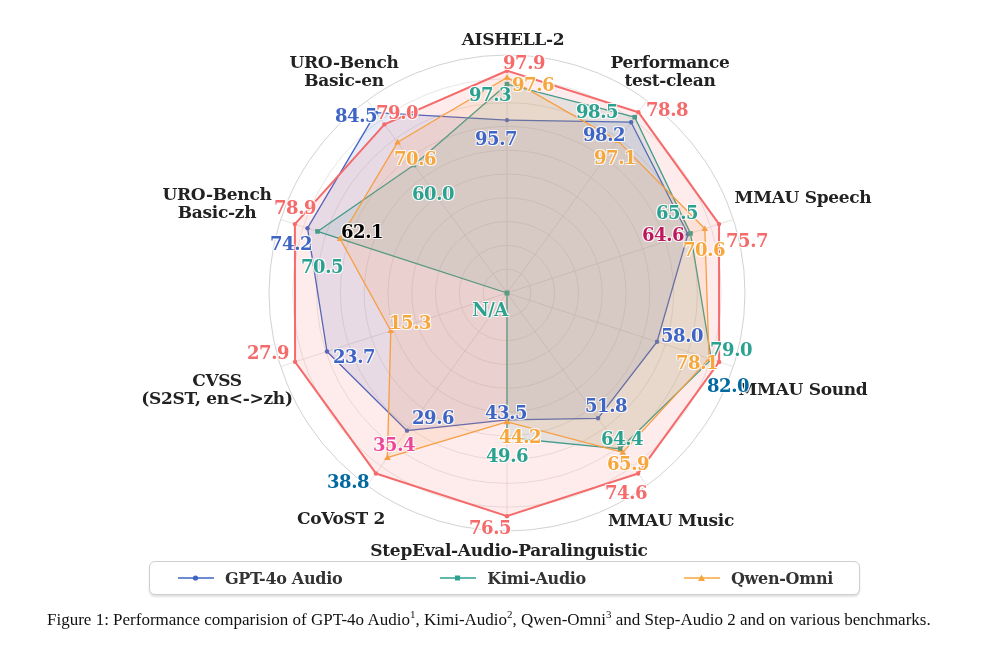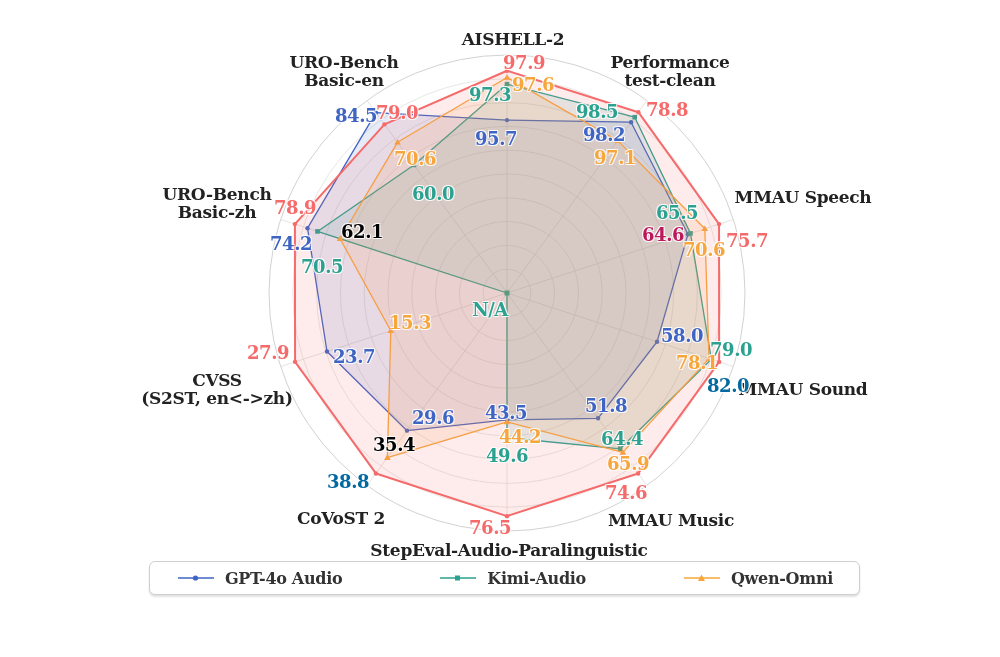--- a/index.html
+++ b/index.html
@@ -159,21 +159,21 @@
       <div class="vlabel" style="left: 622px; top: 438px; color: rgb(43, 161, 144);">64.4</div>
       <div class="vlabel" style="left: 507px; top: 455px; color: rgb(43, 161, 144);">49.6</div>
       <div class="vlabel" style="left: 322px; top: 266px; color: rgb(43, 161, 144);">70.5</div>
       <div class="vlabel" style="left: 433px; top: 193px; color: rgb(43, 161, 144);">60.0</div>
       <div class="vlabel" style="left: 533px; top: 84px; color: rgb(247, 166, 60);">97.6</div>
       <div class="vlabel" style="left: 615px; top: 157px; color: rgb(247, 166, 60);">97.1</div>
       <div class="vlabel" style="left: 704px; top: 249px; color: rgb(247, 166, 60);">70.6</div>
       <div class="vlabel" style="left: 697px; top: 362px; color: rgb(247, 166, 60);">78.1</div>
       <div class="vlabel" style="left: 628px; top: 463px; color: rgb(247, 166, 60);">65.9</div>
       <div class="vlabel" style="left: 520px; top: 436px; color: rgb(247, 166, 60);">44.2</div>
-      <div class="vlabel" style="left: 394px; top: 444px; color: #000000;">35.4</div>
+      <div class="vlabel" style="left: 394px; top: 444px; color: #ec4899;">35.4</div>
       <div class="vlabel" style="left: 410px; top: 322px; color: rgb(247, 166, 60);">15.3</div>
       <div class="vlabel" style="left: 362px; top: 231px; color: #000000;">62.1</div>
       <div class="vlabel" style="left: 415px; top: 158px; color: rgb(247, 166, 60);">70.6</div>
       <div class="vlabel" style="left: 524px; top: 62px; color: rgb(245, 106, 106);">97.9</div>
       <div class="vlabel" style="left: 667px; top: 109px; color: rgb(245, 106, 106);">78.8</div>
       <div class="vlabel" style="left: 747px; top: 240px; color: rgb(245, 106, 106);">75.7</div>
       <div class="vlabel" style="left: 728px; top: 385px; color: #0369a1;">82.0</div>
       <div class="vlabel" style="left: 626px; top: 492px; color: rgb(245, 106, 106);">74.6</div>
       <div class="vlabel" style="left: 490px; top: 527px; color: rgb(245, 106, 106);">76.5</div>
       <div class="vlabel" style="left: 348px; top: 481px; color: #0369a1;">38.8</div>
@@ -200,14 +200,15 @@
     </div>
     <div class="legend-item">
       <span class="legend-glyph"><svg width="40" height="14">
             <line x1="2" y1="7" x2="38" y2="7" stroke="#F7A63C" stroke-width="1.6"></line>
             <path d="M 19.5 3.5 L 23 10 L 16 10 Z" fill="#F7A63C"></path>
           </svg></span>
       <span>Qwen-Omni</span>
     </div>
   </div>
 
+  <div class="caption"><span>Figure 1: Performance comparision of GPT-4o Audio</span><sup>1</sup><span>, Kimi-Audio</span><sup>2</sup><span>, Qwen-Omni</span><sup>3</sup><span> and Step-Audio 2 and on various benchmarks.</span></div>
 
 </div>
 
 </body></html>

